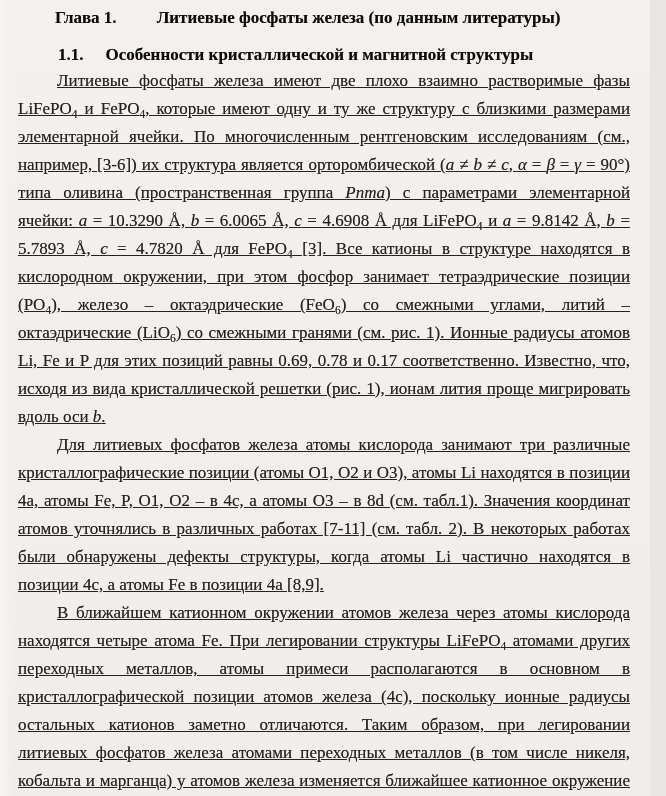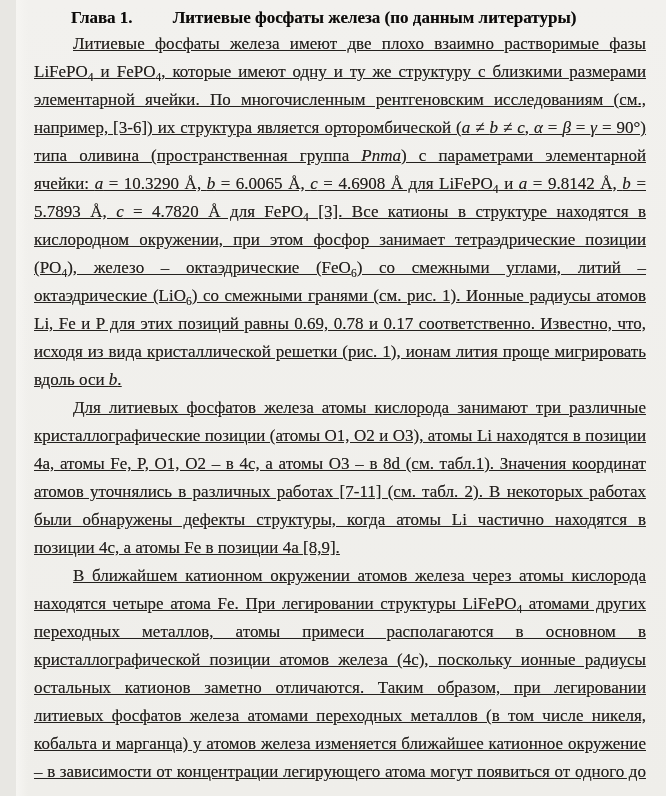--- a/index.html
+++ b/index.html
@@ -16,21 +16,20 @@
     background-color: #f1f0ed;
     background-image:
       linear-gradient(90deg, #f6f5f2 0px, rgba(246,245,242,0) 12px),
       linear-gradient(180deg, #f2f1ee 0%, #efeeea 100%);
     font-family: "Liberation Serif", "DejaVu Serif", serif;
     font-size: 17px;
     line-height: 28px;
     color: #24211e;
     text-shadow: 0 0 0.45px rgba(40, 35, 30, 0.55);
     overflow: hidden;
-    margin-left: 16px;
   }
   .chapter-heading {
     font-weight: bold;
     color: #0d0c0b;
     padding-left: 37px;
     white-space: nowrap;
   }
   .chapter-heading .num {
     display: inline-block;
     margin-right: 40px;
@@ -65,20 +64,23 @@
 </style>
 </head>
 <body>
 
 <div class="page">
 
   <div class="chapter-heading">
     <span class="num">Глава 1.</span><span>Литиевые фосфаты железа (по данным литературы)</span>
   </div>
 
+  <div class="section-heading">
+    <span class="num">1.1.</span><span>Особенности кристаллической и магнитной структуры</span>
+  </div>
 
   <div class="body-text">
     <p>Литиевые фосфаты железа имеют две плохо взаимно растворимые фазы LiFePO<sub>4</sub> и FePO<sub>4</sub>, которые имеют одну и ту же структуру с близкими размерами элементарной ячейки. По многочисленным рентгеновским исследованиям (см., например, [3-6]) их структура является орторомбической (<i>a</i> ≠ <i>b</i> ≠ <i>c</i>, <i>α</i> = <i>β</i> = <i>γ</i> = 90°) типа оливина (пространственная группа <i>Pnma</i>) с параметрами элементарной ячейки: <i>a</i> = 10.3290 Å, <i>b</i> = 6.0065 Å, <i>c</i> = 4.6908 Å для LiFePO<sub>4</sub> и <i>a</i> = 9.8142 Å, <i>b</i> = 5.7893 Å, <i>c</i> = 4.7820 Å для FePO<sub>4</sub> [3]. Все катионы в структуре находятся в кислородном окружении, при этом фосфор занимает тетраэдрические позиции (PO<sub>4</sub>), железо – октаэдрические (FeO<sub>6</sub>) со смежными углами, литий – октаэдрические (LiO<sub>6</sub>) со смежными гранями (см. рис. 1). Ионные радиусы атомов Li, Fe и P для этих позиций равны 0.69, 0.78 и 0.17 соответственно. Известно, что, исходя из вида кристаллической решетки (рис. 1), ионам лития проще мигрировать вдоль оси <i>b</i>.</p>
     <p>Для литиевых фосфатов железа атомы кислорода занимают три различные кристаллографические позиции (атомы O1, O2 и O3), атомы Li находятся в позиции 4a, атомы Fe, P, O1, O2 – в 4c, а атомы O3 – в 8d (см. табл.1). Значения координат атомов уточнялись в различных работах [7-11] (см. табл. 2). В некоторых работах были обнаружены дефекты структуры, когда атомы Li частично находятся в позиции 4c, а атомы Fe в позиции 4a [8,9].</p>
     <p>В ближайшем катионном окружении атомов железа через атомы кислорода находятся четыре атома Fe. При легировании структуры LiFePO<sub>4</sub> атомами других переходных металлов, атомы примеси располагаются в основном в кристаллографической позиции атомов железа (4c), поскольку ионные радиусы остальных катионов заметно отличаются. Таким образом, при легировании литиевых фосфатов железа атомами переходных металлов (в том числе никеля, кобальта и марганца) у атомов железа изменяется ближайшее катионное окружение – в зависимости от концентрации легирующего атома могут появиться от одного до четырех атомов примеси.</p>
   </div>
 
 </div>
 
 </body></html>

